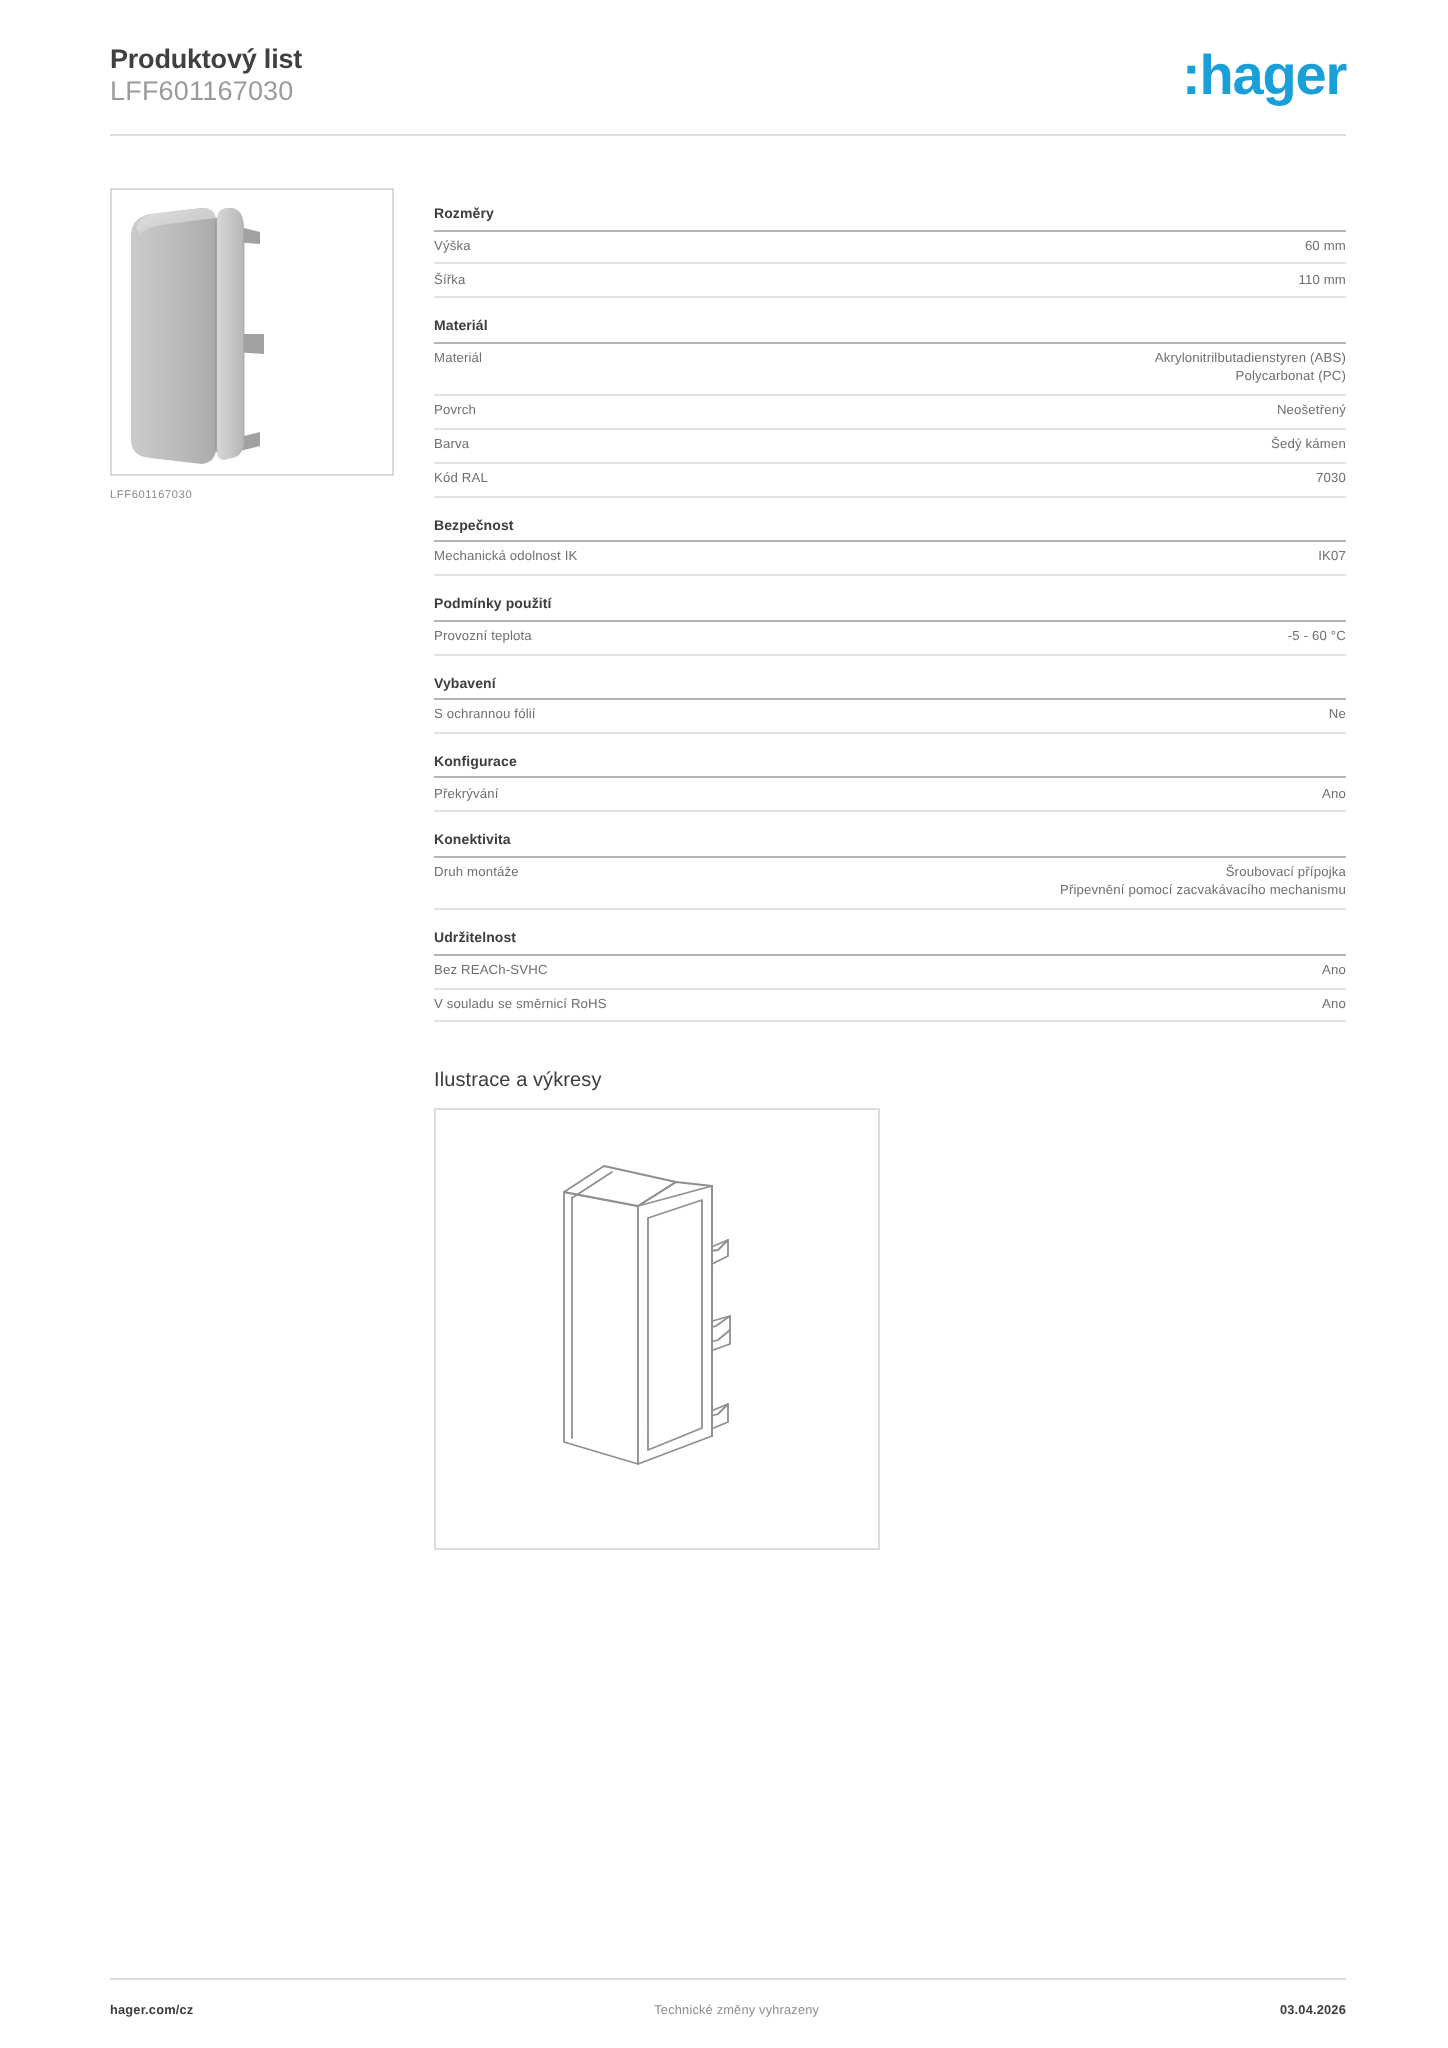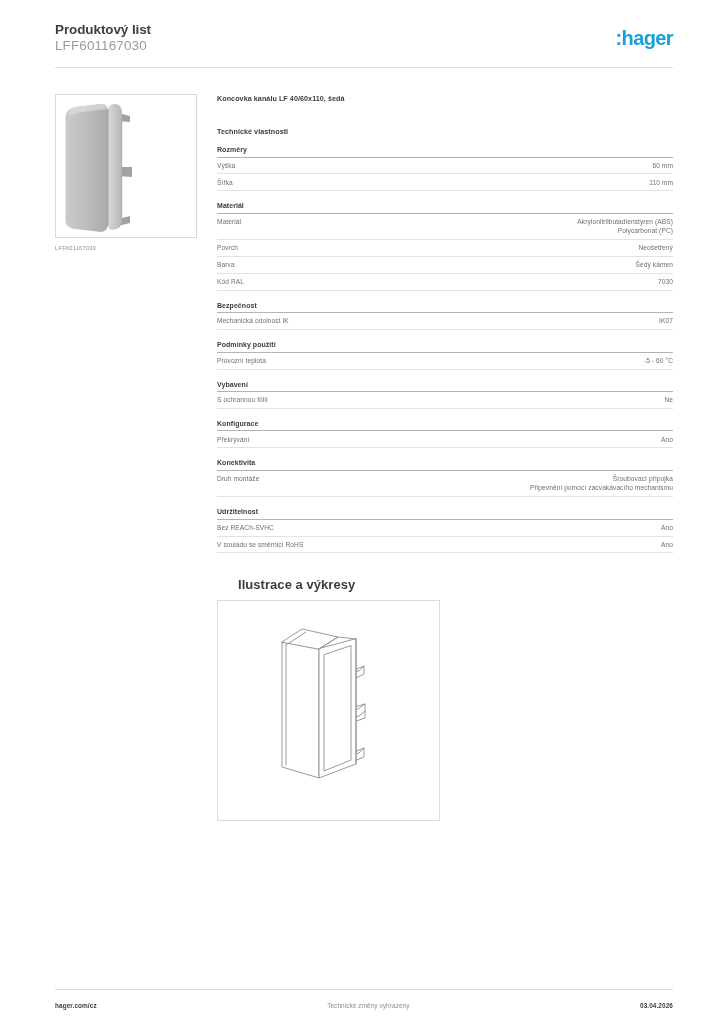--- a/index.html
+++ b/index.html
@@ -18,21 +18,21 @@
   #doc-title {
     font-size:13.5px; font-weight:bold; color:#404040;
     letter-spacing:-0.1px; line-height:15px;
   }
   #doc-ref {
     font-size:13.5px; font-weight:normal; color:#9b9b9b;
     letter-spacing:0.1px; line-height:15px; margin-top:1px;
   }
   #logo {
     position:absolute; right:0px; top:6px;
-    font-size:20px; font-weight:bold; letter-spacing:-0.6px;
+    font-size:28px; font-weight:bold; letter-spacing:-0.6px;
     color:#1a9fd9; line-height:20px;text-align:right;
   }
   #header-rule {
     position:absolute; left:55px; top:67px; width:618px; height:1px;
     background:#dedede;
   }
 
   
   #photo-col { position:absolute; left:55px; top:94px; width:142px; }
   #photo-box {
@@ -73,21 +73,21 @@
   }
   .row-values {
     font-size:6.6px; color:#6f6f6f; line-height:9.5px; letter-spacing:0.08px;
     text-align:right; padding-left:12px;
   }
   .row-values div { white-space:nowrap; }
 
   
   #illus-heading {
     margin-top:24px;
-    font-size:13px; font-weight:bold; color:#3d3d3d; letter-spacing:0.05px;margin-left:21px;
+    font-size:10px; font-weight:normal; color:#3d3d3d; letter-spacing:0.05px;
   }
   #illus-box {
     margin-top:8px; width:221px; height:219px;
     border:1px solid #dcdcdc; background:#fff;
   }
 
   
   #footer-rule {
     position:absolute; left:55px; top:989px; width:618px; height:1px;
     background:#dcdcdc;
@@ -140,22 +140,20 @@
       <path d="M12 19 Q14 13 20 12 L46 9 Q51 9 52 14 L28 17 Q18 18 14 22 Z" fill="url(#faceTop)" opacity="0.9"></path>
 
       <path d="M52 14 L52 131" stroke="#97999b" stroke-width="0.8" fill="none"></path>
       <path d="M66 19 L66 125" stroke="#9b9d9f" stroke-width="0.6" fill="none" opacity="0.6"></path>
     </svg>
   </div>
   <div id="photo-caption">LFF601167030</div>
 </div>
 
 <div id="spec-col">
-  <div id="product-name">Koncovka kanálu LF 40/60x110, šedá</div>
-  <div id="specs-heading">Technické vlastnosti</div>
 
   <div id="spec-groups">
       <div class="spec-group">
         <div class="group-title">Rozměry</div>
         <div class="spec-row">
           <div class="row-label">Výška</div>
           <div class="row-values">
             <div>60 mm</div>
           </div>
         </div>

